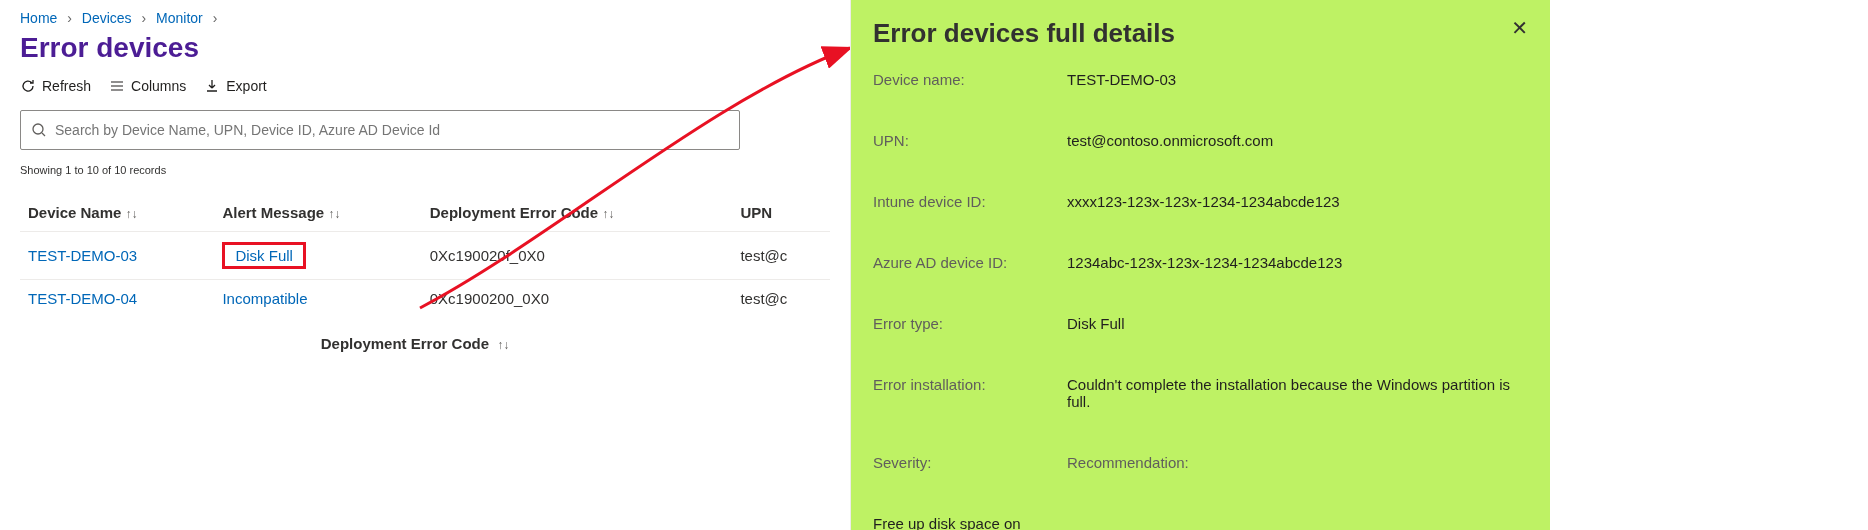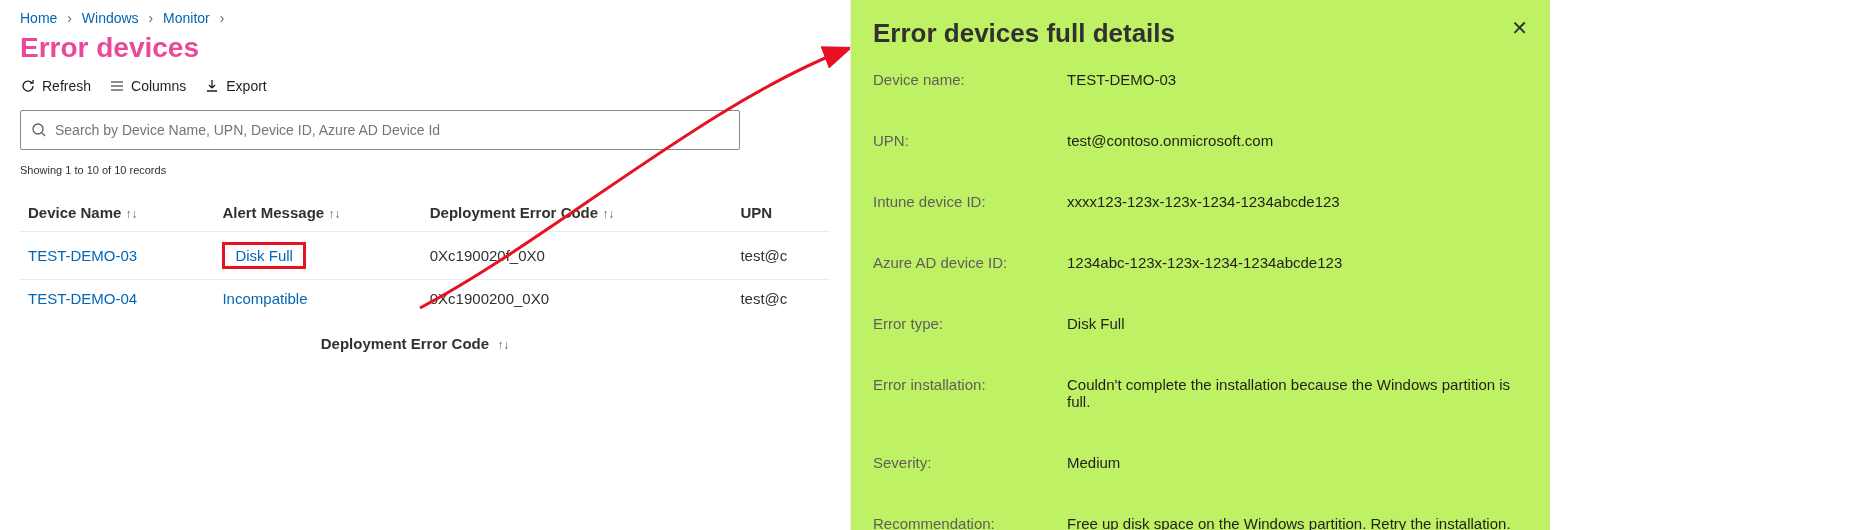--- a/index.html
+++ b/index.html
@@ -18,21 +18,21 @@
     .left-panel {
       position: absolute;
       left: 0; top: 0;
       width: 830px;
       height: 530px;
       padding: 10px 20px;
     }
     .breadcrumb { font-size: 14px; color: #0067b8; }
     .breadcrumb a { color: #0067b8; text-decoration: none; }
     .breadcrumb .sep { padding: 0 6px; color: #666; }
-    h1.title { font-size: 28px; font-weight: 600; margin: 6px 0 14px; color:#ec4899; }
+    h1.title { font-size: 28px; font-weight: 600; margin: 6px 0 14px; color:#4c1d95; }
 
     .toolbar { display:flex; gap:18px; align-items:center; margin-bottom:16px; }
     .tool-btn { display:flex; align-items:center; gap:6px; color:#201f1e; cursor:pointer; }
     .tool-btn svg { width:16px; height:16px; }
 
     .search-box { display:flex; align-items:center; border:1px solid #8a8886; border-radius:2px; padding:11px 10px; width:720px; margin-bottom:14px; }
     .search-box svg { width:16px; height:16px; margin-right:8px; flex-shrink:0; }
     .search-box input { border:none; outline:none; flex:1; font-size:14px; color:#605e5c; }
 
     .records-count { font-size:11px; margin-bottom:18px; color:#323130; }
@@ -69,21 +69,21 @@
     .arrow-svg { position:absolute; left:410px; top:40px; width:460px; height:280px; pointer-events:none; }
   </style>
 </head>
 <body>
 
 <div class="left-panel">
 
   <div class="breadcrumb">
     <a href="#">Home</a>
     <span class="sep">›</span>
-    <a href="#">Windows</a>
+    <a href="#">Devices</a>
     <span class="sep">›</span>
     <a href="#">Monitor</a>
     <span class="sep">›</span>
   </div>
 
   <h1 class="title">Error devices</h1>
 
   <div class="toolbar">
     <div class="tool-btn">
       <svg viewBox="0 0 16 16">
@@ -184,18 +184,17 @@
     <div class="detail-label">Azure AD device ID:</div>
     <div class="detail-value">1234abc-123x-123x-1234-1234abcde123</div>
 
     <div class="detail-label">Error type:</div>
     <div class="detail-value">Disk Full</div>
 
     <div class="detail-label">Error installation:</div>
     <div class="detail-value">Couldn't complete the installation because the Windows partition is full.</div>
 
     <div class="detail-label">Severity:</div>
-    <div class="detail-value">Medium</div>
 
     <div class="detail-label">Recommendation:</div>
     <div class="detail-value">Free up disk space on the Windows partition. Retry the installation.</div>
   </div>
 </div>
 
 </body></html>

